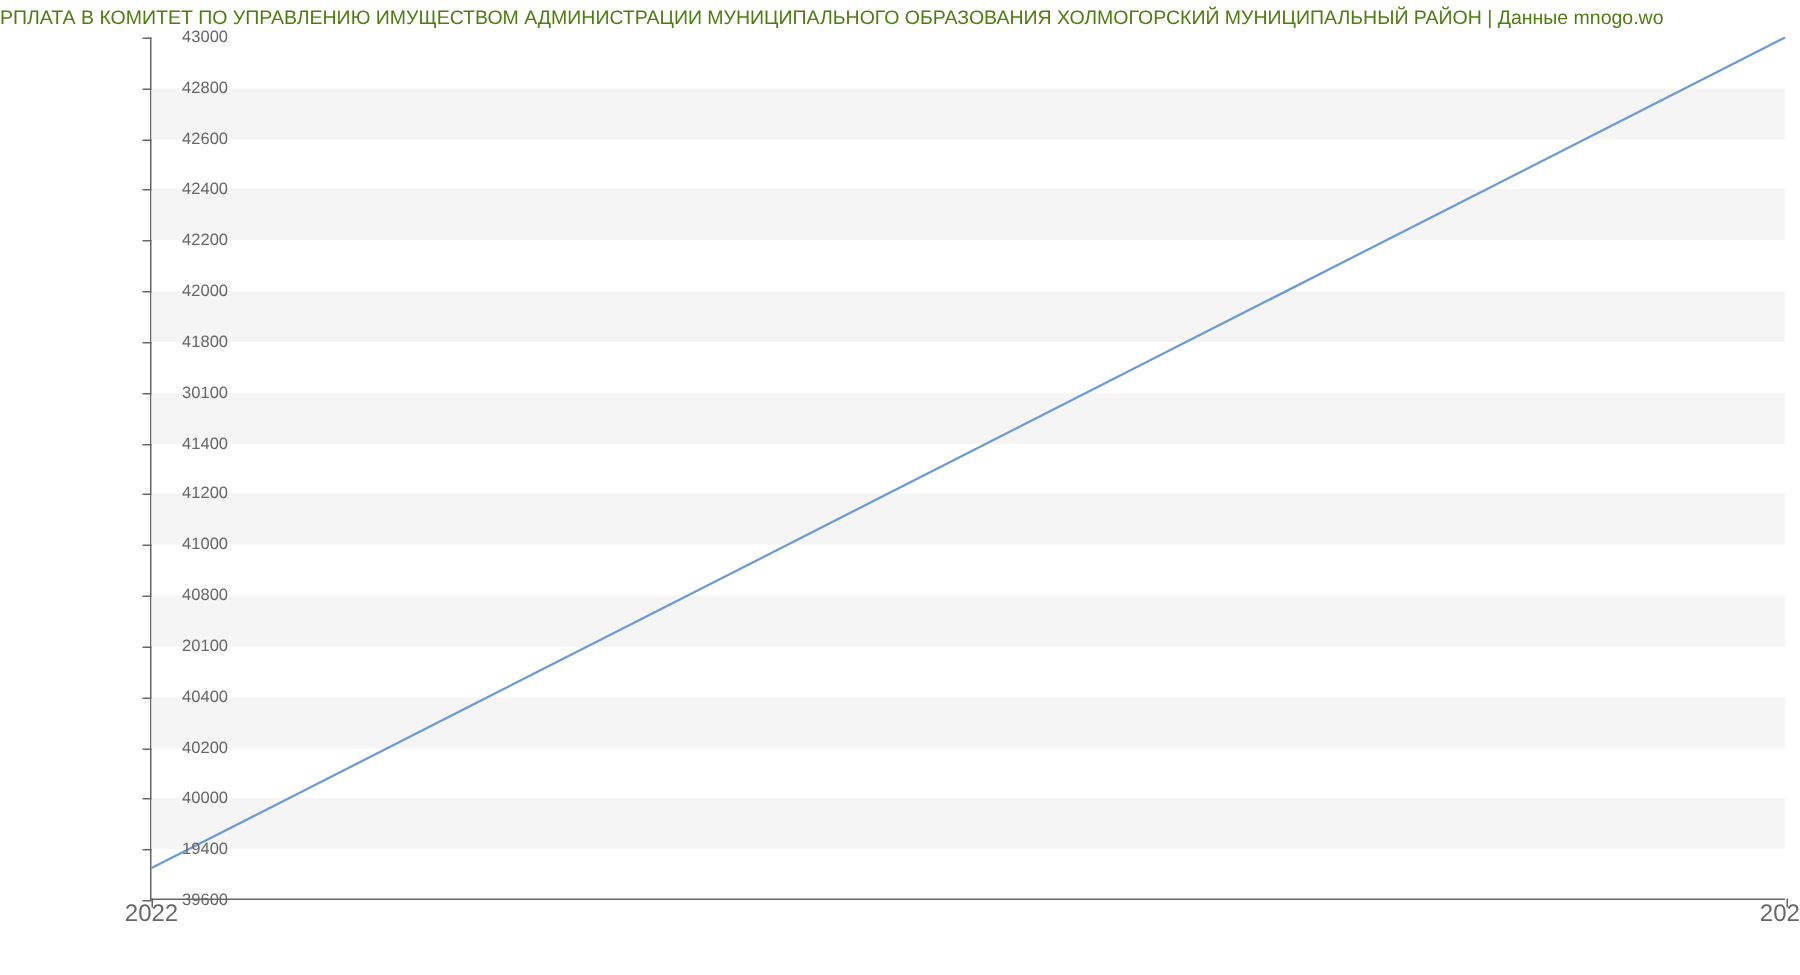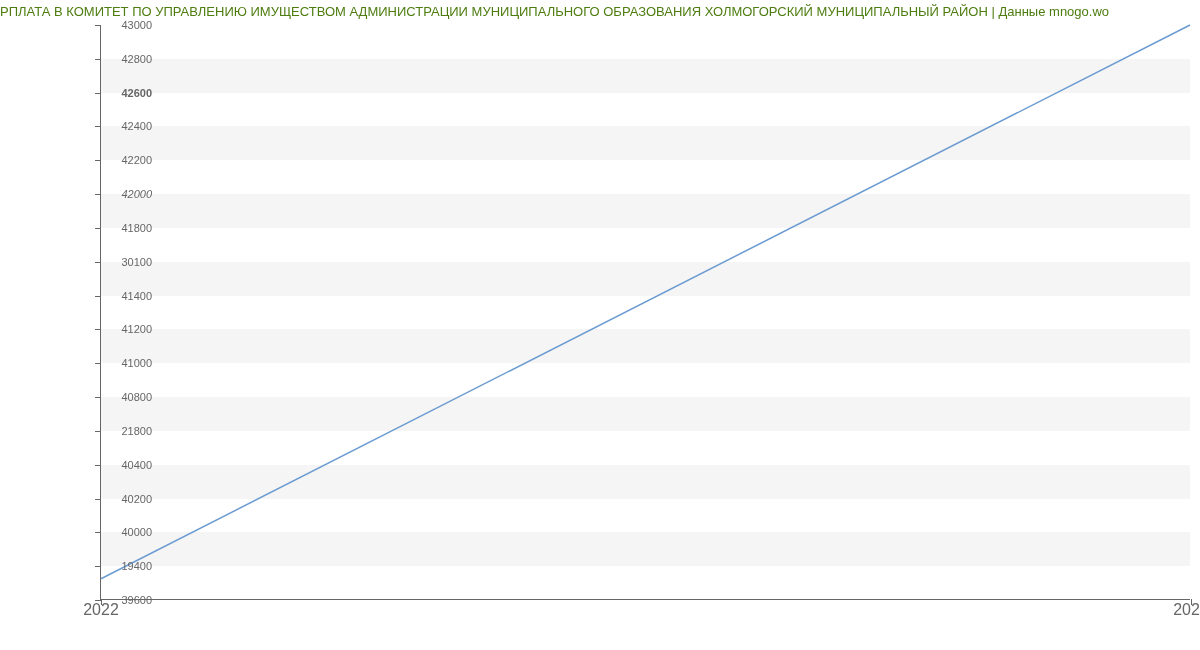--- a/index.html
+++ b/index.html
@@ -100,41 +100,41 @@
       <div class="y-label" style="top: 575px;">39600</div>
       <div class="y-tick" style="top: 541.176px;"></div>
       <div class="y-label" style="top: 541.176px;">19400</div>
       <div class="y-tick" style="top: 507.353px;"></div>
       <div class="y-label" style="top: 507.353px; margin-left: 24px;">40000</div>
       <div class="y-tick" style="top: 473.529px;"></div>
       <div class="y-label" style="top: 473.529px;">40200</div>
       <div class="y-tick" style="top: 439.706px;"></div>
       <div class="y-label" style="top: 439.706px;">40400</div>
       <div class="y-tick" style="top: 405.882px;"></div>
-      <div class="y-label" style="top: 405.882px;">21800</div>
+      <div class="y-label" style="top: 405.882px;">20100</div>
       <div class="y-tick" style="top: 372.059px;"></div>
       <div class="y-label" style="top: 372.059px;">40800</div>
       <div class="y-tick" style="top: 338.235px;"></div>
       <div class="y-label" style="top: 338.235px;">41000</div>
       <div class="y-tick" style="top: 304.412px;"></div>
       <div class="y-label" style="top: 304.412px; text-align: right;">41200</div>
       <div class="y-tick" style="top: 270.588px;"></div>
       <div class="y-label" style="top: 270.588px;">41400</div>
       <div class="y-tick" style="top: 236.765px;"></div>
       <div class="y-label" style="top: 236.765px;">30100</div>
       <div class="y-tick" style="top: 202.941px;"></div>
       <div class="y-label" style="top: 202.941px;">41800</div>
       <div class="y-tick" style="top: 169.118px;"></div>
-      <div class="y-label" style="top: 169.118px; font-style: italic;">42000</div>
+      <div class="y-label" style="top: 169.118px;">42000</div>
       <div class="y-tick" style="top: 135.294px;"></div>
       <div class="y-label" style="top: 135.294px; text-align: right;">42200</div>
       <div class="y-tick" style="top: 101.471px;"></div>
       <div class="y-label" style="top: 101.471px;">42400</div>
       <div class="y-tick" style="top: 67.6471px;"></div>
-      <div class="y-label" style="top: 67.6471px; font-weight: bold;">42600</div>
+      <div class="y-label" style="top: 67.6471px;">42600</div>
       <div class="y-tick" style="top: 33.8235px;"></div>
       <div class="y-label" style="top: 33.8235px;">42800</div>
       <div class="y-tick" style="top: 0px;"></div>
       <div class="y-label" style="top: 0px;">43000</div>
       <div class="x-tick" style="left: 0px;"></div>
       <div class="x-label" style="left: 0px;">2022</div>
       <div class="x-tick" style="left: 1090px;"></div>
       <div class="x-label" style="left: 1090px;">2024</div>
     </div>
 </div>

